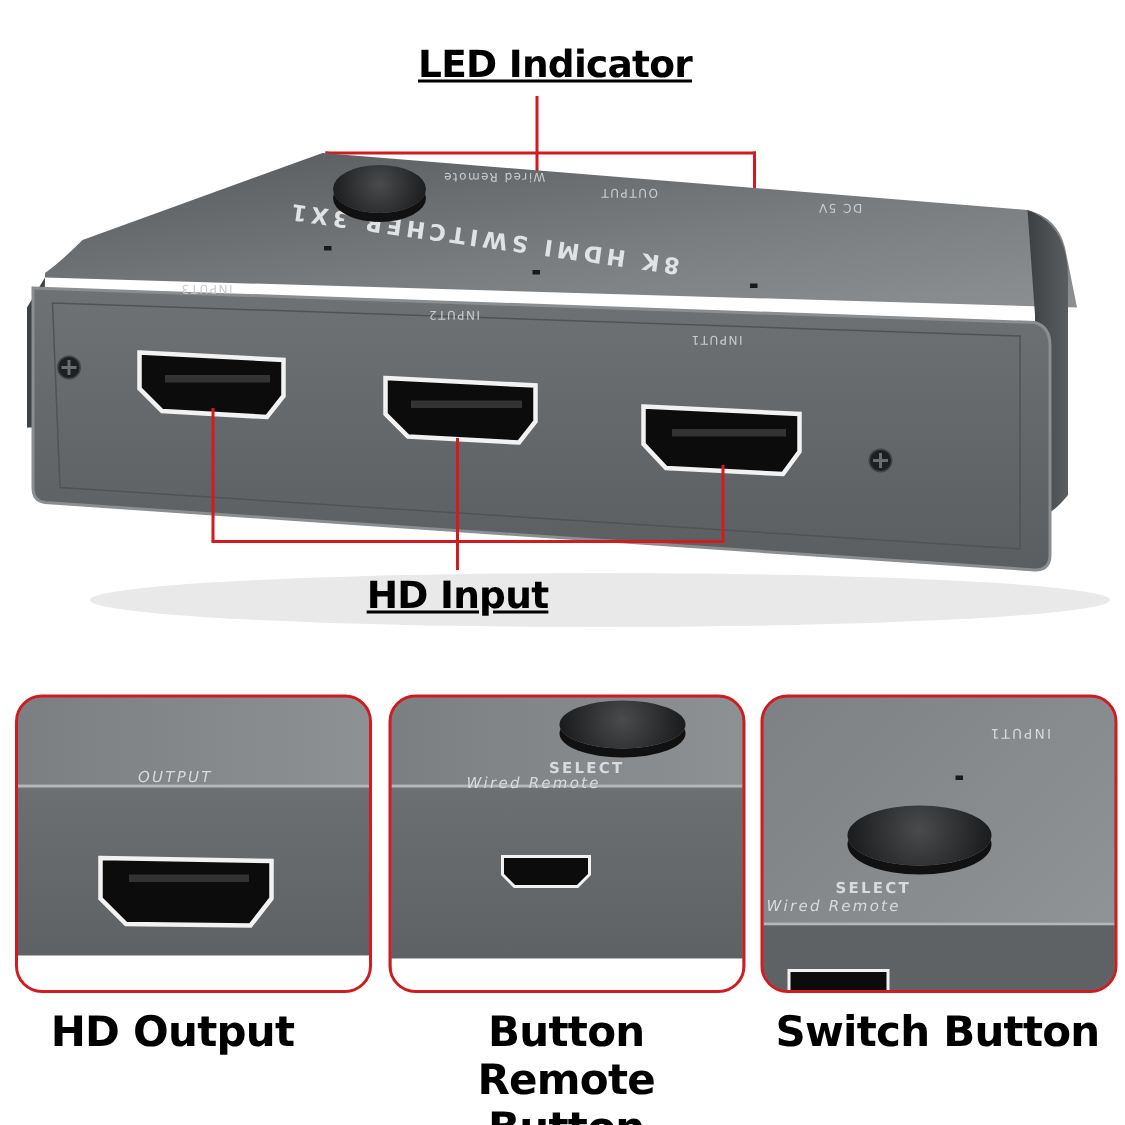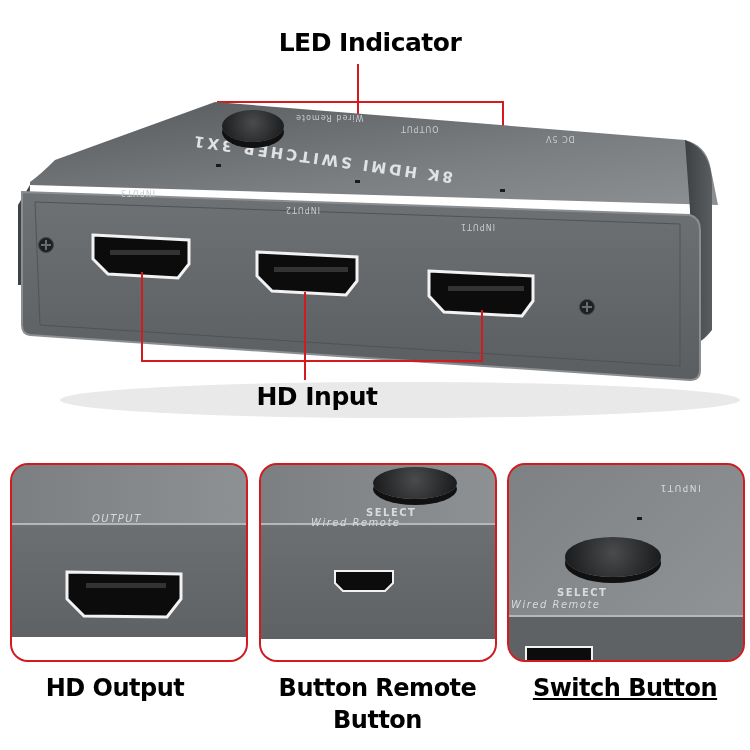--- a/index.html
+++ b/index.html
@@ -1,28 +1,28 @@
 <!DOCTYPE html>
 <html><head>
 <meta charset="utf-8">
 <style>
   html,body{margin:0;padding:0;}
   body{width:750px;height:750px;background:#ffffff;position:relative;overflow:hidden;font-family:"DejaVu Sans",sans-serif;}
-  .callout{position:absolute;font-weight:bold;color:#000;font-size:25px;text-align:center;font-family:"DejaVu Sans",sans-serif;letter-spacing:-0.5px;}
+  .callout{position:absolute;font-weight:bold;color:#000;font-size:25px;text-align:center;font-family:"DejaVu Sans",sans-serif;letter-spacing:-0.5px;text-decoration:underline;}
   .rline{position:absolute;background:#d41a1f;}
   
   .device{position:absolute;left:0;top:0;width:750px;height:440px;}
   .panel-label{position:absolute;color:#c9ccce;font-size:8px;letter-spacing:1px;transform:rotate(180deg);font-family:"DejaVu Sans",sans-serif;}
   .screw{position:absolute;width:14px;height:14px;border-radius:50%;background:#1e1f21;border:1px solid #444;}
   .screw:before,.screw:after{content:"";position:absolute;background:#6a6d70;}
   .screw:before{left:6px;top:2px;width:2px;height:10px;}
   .screw:after{left:2px;top:6px;width:10px;height:2px;}
   .led{position:absolute;width:5px;height:3px;background:#1a1a1a;}
   .thumb{position:absolute;border:2.5px solid #d41a1f;border-radius:18px;overflow:hidden;background:#6d7174;}
-  .thumb-label{position:absolute;font-weight:bold;font-size:24px;color:#000;text-align:center;font-family:"DejaVu Sans",sans-serif;line-height:32px;letter-spacing:-0.5px;}
+  .thumb-label{position:absolute;font-weight:bold;font-size:28px;color:#000;text-align:center;font-family:"DejaVu Sans",sans-serif;line-height:32px;letter-spacing:-0.5px;}
   .knob{position:absolute;border-radius:50%;background:radial-gradient(circle at 50% 40%,#4a4b4d 0%,#2a2b2d 60%,#151617 100%);box-shadow:0 6px 0 #111;}
   .small-text{position:absolute;color:#d8dadc;font-size:10px;letter-spacing:1.5px;font-family:"DejaVu Sans",sans-serif;}
 </style>
 </head>
 <body>
 
 <div class="callout" style="left:270px;top:28px;width:200px;">LED Indicator</div>
 <div class="rline" style="left:357px;top:64px;width:2px;height:120px;"></div>
 <div class="rline" style="left:217px;top:101px;width:287px;height:2px;"></div>
 <div class="rline" style="left:217px;top:101px;width:2px;height:65px;"></div>
@@ -88,21 +88,21 @@
   </svg>
 
   <div class="screw" style="left:38px;top:237px;"></div>
   <div class="screw" style="left:579px;top:299px;"></div>
 </div>
 
 <div class="rline" style="left:141px;top:272px;width:2px;height:89px;"></div>
 <div class="rline" style="left:141px;top:360px;width:342px;height:2px;"></div>
 <div class="rline" style="left:481px;top:310px;width:2px;height:51px;"></div>
 <div class="rline" style="left:304px;top:292px;width:2px;height:88px;"></div>
-<div class="callout" style="left:217px;top:382px;width:200px;">HD Input</div>
+<div class="callout" style="left:205px;top:382px;width:200px;">HD Input</div>
 
 <div class="thumb" style="left:10px;top:463px;width:234px;height:195px;">
   <div style="position:absolute;left:0;top:0;width:100%;height:58px;background:linear-gradient(90deg,#7b7f82,#8d9194);"></div>
   <div style="position:absolute;left:0;top:58px;width:100%;height:2px;background:#b5b8ba;"></div>
   <div style="position:absolute;left:0;top:62px;width:100%;height:110px;background:linear-gradient(180deg,#6b6f72,#5e6265);"></div>
   <div style="position:absolute;left:0;top:172px;width:100%;height:30px;background:#ffffff;"></div>
   <div class="small-text" style="left:80px;top:48px;font-style:italic;">OUTPUT</div>
   <svg style="position:absolute;left:52px;top:104px;" width="120" height="52">
     <path d="M3,3 L117,5 L117,30 L103,48 L20,47 L3,30 Z" fill="#0c0c0c" stroke="#f2f2f2" stroke-width="3"></path>
     <rect x="22" y="14" width="80" height="5" fill="#333"></rect>
@@ -130,13 +130,13 @@
   <div style="position:absolute;left:0;top:152px;width:100%;height:50px;background:#5e6265;"></div>
   <div class="small-text" style="left:150px;top:18px;transform:rotate(180deg);font-size:9px;">INPUT1</div>
   <div class="led" style="left:128px;top:52px;"></div>
   <div class="knob" style="left:56px;top:72px;width:96px;height:40px;"></div>
   <div class="small-text" style="left:48px;top:122px;font-weight:bold;">SELECT</div>
   <div class="small-text" style="left:2px;top:134px;font-style:italic;">Wired Remote</div>
   <svg style="position:absolute;left:15px;top:180px;" width="70" height="20">
     <path d="M2,2 L68,2 L68,20 L2,20 Z" fill="#0c0c0c" stroke="#f2f2f2" stroke-width="2"></path>
   </svg>
 </div>
-<div class="thumb-label" style="left:515px;top:672px;width:220px;text-decoration:underline;">Switch Button</div>
+<div class="thumb-label" style="left:515px;top:672px;width:220px;">Switch Button</div>
 
 </body></html>

